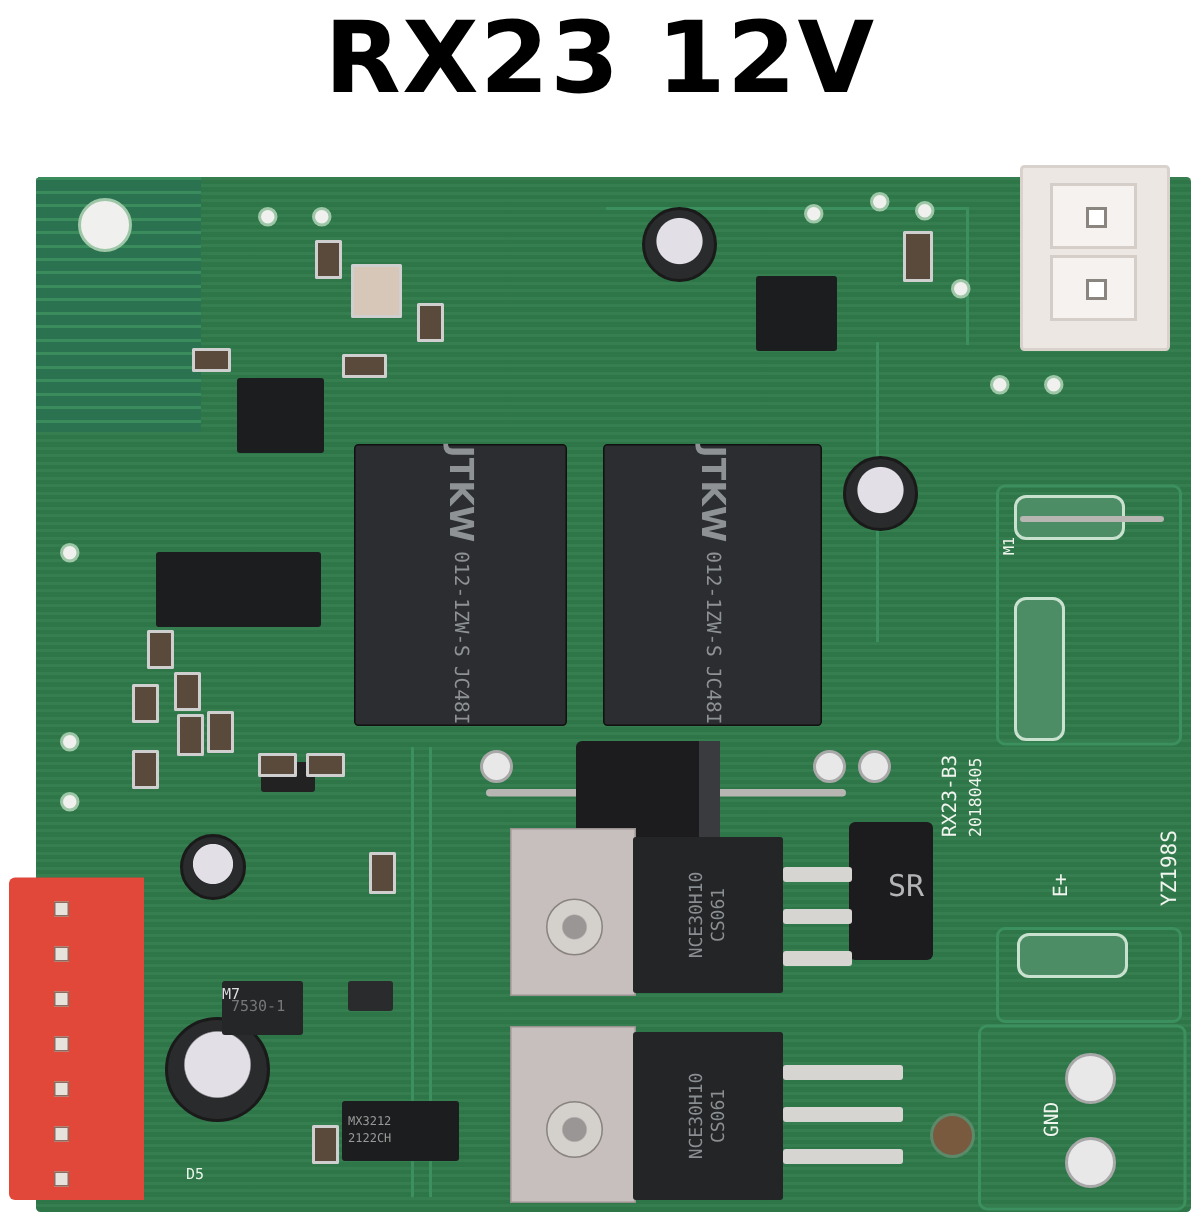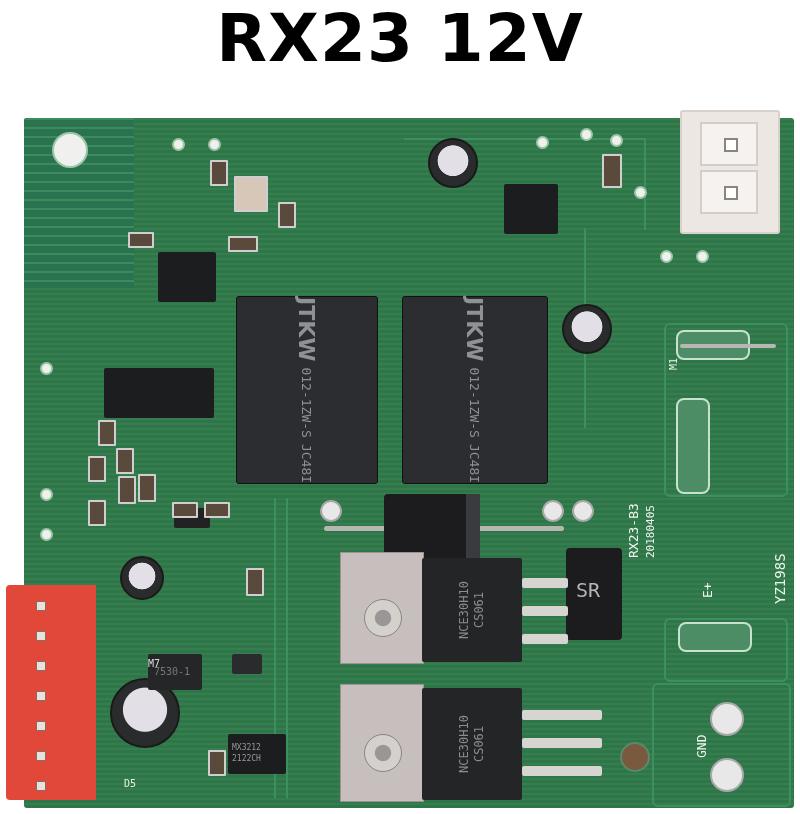--- a/index.html
+++ b/index.html
@@ -95,21 +95,21 @@
 
   <div class="wire" style="left:300px;top:408px;width:240px;height:5px;"></div>
   <div class="diode" style="left:360px;top:376px;width:96px;height:72px;">
     <div class="band" style="left:82px;top:0;width:14px;height:72px;"></div>
   </div>
   <div class="solder" style="left:296px;top:382px;width:18px;height:18px;"></div>
   <div class="solder" style="left:518px;top:382px;width:18px;height:18px;"></div>
   <div class="solder" style="left:548px;top:382px;width:18px;height:18px;"></div>
 
   <div class="diode" style="left:542px;top:430px;width:56px;height:92px;">
-    <span class="silk" style="left:10px;top:30px;font-size:20px;color:#b3b5b8;">SR</span>
+    <span class="silk" style="left:26px;top:30px;font-size:20px;color:#b3b5b8;">SR</span>
   </div>
 
   <div class="mosfet-tab" style="left:316px;top:434px;width:82px;height:110px;">
       <div class="screw"></div>
     </div>
   <div class="mosfet-tab" style="left:316px;top:566px;width:82px;height:116px;">
       <div class="screw"></div>
     </div>
 
   <div class="mosfet" style="left:398px;top:440px;width:100px;height:104px;">
@@ -127,21 +127,21 @@
   <div class="leg" style="left:498px;top:460px;width:46px;"></div>
   <div class="leg" style="left:498px;top:488px;width:46px;"></div>
   <div class="leg" style="left:498px;top:516px;width:46px;"></div>
   <div class="leg" style="left:498px;top:592px;width:80px;"></div>
   <div class="leg" style="left:498px;top:620px;width:80px;"></div>
   <div class="leg" style="left:498px;top:648px;width:80px;"></div>
 
   <div class="chip" style="left:124px;top:500px;width:54px;height:36px;background:#252628;">
     <span class="silk" style="left:6px;top:12px;color:#777;">7530-1</span>
   </div>
-  <div class="chip" style="left:204px;top:580px;width:58px;height:40px;">
+  <div class="chip" style="left:204px;top:580px;width:78px;height:40px;">
     <span class="silk" style="left:4px;top:8px;font-size:8px;color:#999;white-space:normal;width:50px;line-height:11px;">MX3212 2122CH</span>
   </div>
   <div class="chip" style="left:208px;top:500px;width:30px;height:20px;background:#2a2b2c;"></div>
   <div class="chip" style="left:150px;top:354px;width:36px;height:20px;background:#222;"></div>
 
   <div class="smd" style="left:186px;top:42px;width:14px;height:22px;"></div>
   <div class="smd" style="left:254px;top:84px;width:14px;height:22px;"></div>
   <div class="smd" style="left:104px;top:114px;width:22px;height:12px;"></div>
   <div class="smd" style="left:204px;top:118px;width:26px;height:12px;"></div>
   <div class="smd" style="left:578px;top:36px;width:16px;height:30px;"></div>

